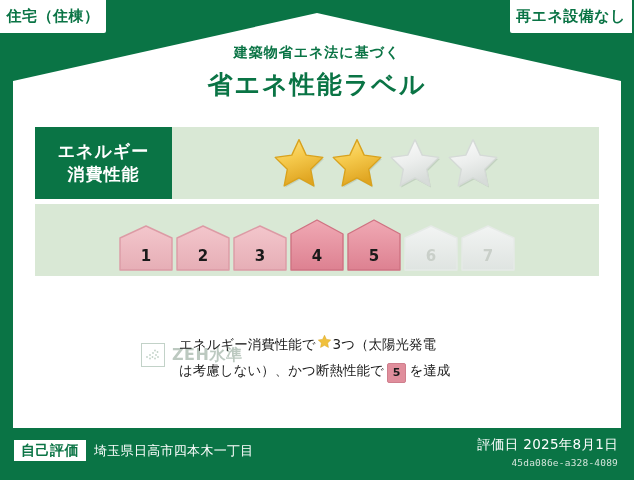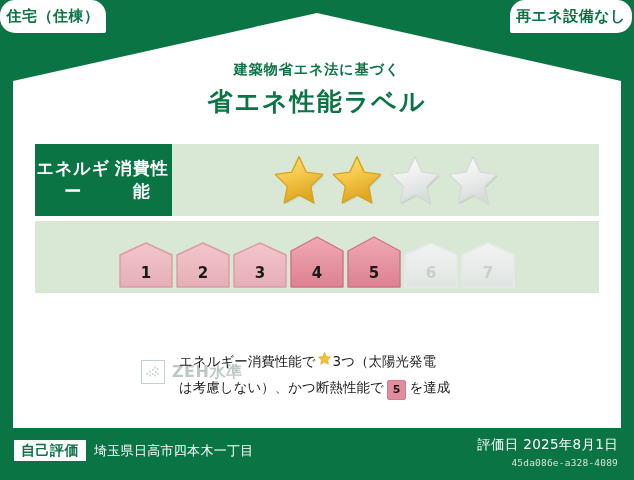--- a/index.html
+++ b/index.html
@@ -26,21 +26,20 @@
     background: #ffffff;
     color: #0a7445;
     font-weight: bold;
     font-size: 15px;
     line-height: 1;
     display: flex;
     align-items: center;
     justify-content: center;
     letter-spacing: 0.5px;
     z-index: 6;
-    border-radius: 15px;
   }
   .tab-left {
     left: 0;
     width: 106px;
     height: 33px;
     border-bottom-right-radius: 2px;
   }
   .tab-right {
     right: 2px;
     width: 122px;
@@ -56,21 +55,21 @@
     top: 13px;
     width: 608px;
     height: 415px;
     z-index: 2;
   }
   .house-panel svg { display: block; }
 
   .content {
     position: absolute;
     left: 13px;
-    top: 19px;
+    top: 2px;
     width: 608px;
     height: 415px;
     z-index: 3;
   }
 
   
   .title-wrap {
     position: absolute;
     left: 0;
     top: 42px;
@@ -107,21 +106,21 @@
   }
   .row-label {
     width: 137px;
     flex: none;
     background: #0a7445;
     color: #ffffff;
     font-weight: bold;
     font-size: 17px;
     line-height: 1.35;
     display: flex;
-    flex-direction: row;
+    flex-direction: column;
     align-items: center;
     justify-content: center;
     letter-spacing: 1px;
     text-align: center;
   }
   .row-body {
     flex: 1;
     display: flex;
     align-items: center;
     justify-content: center;

